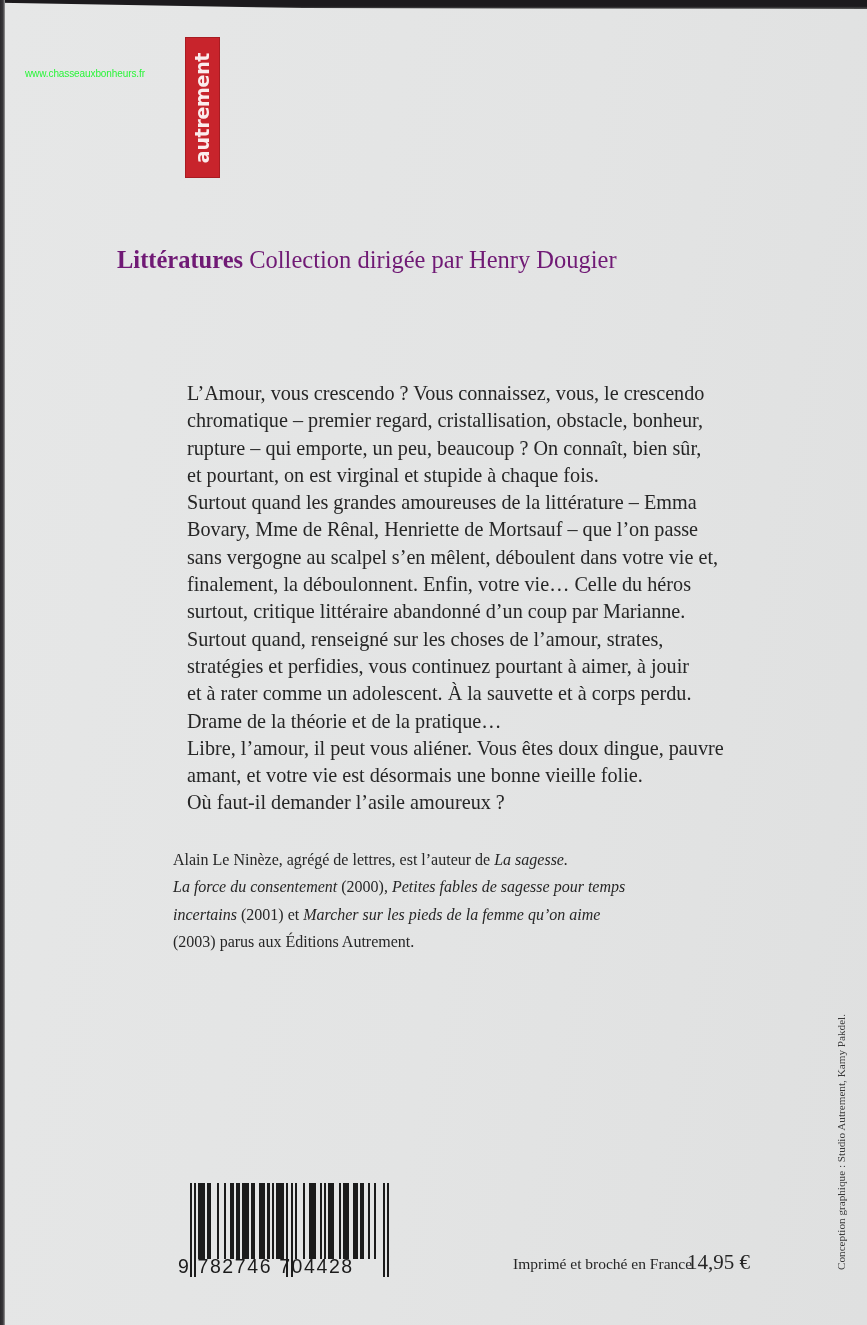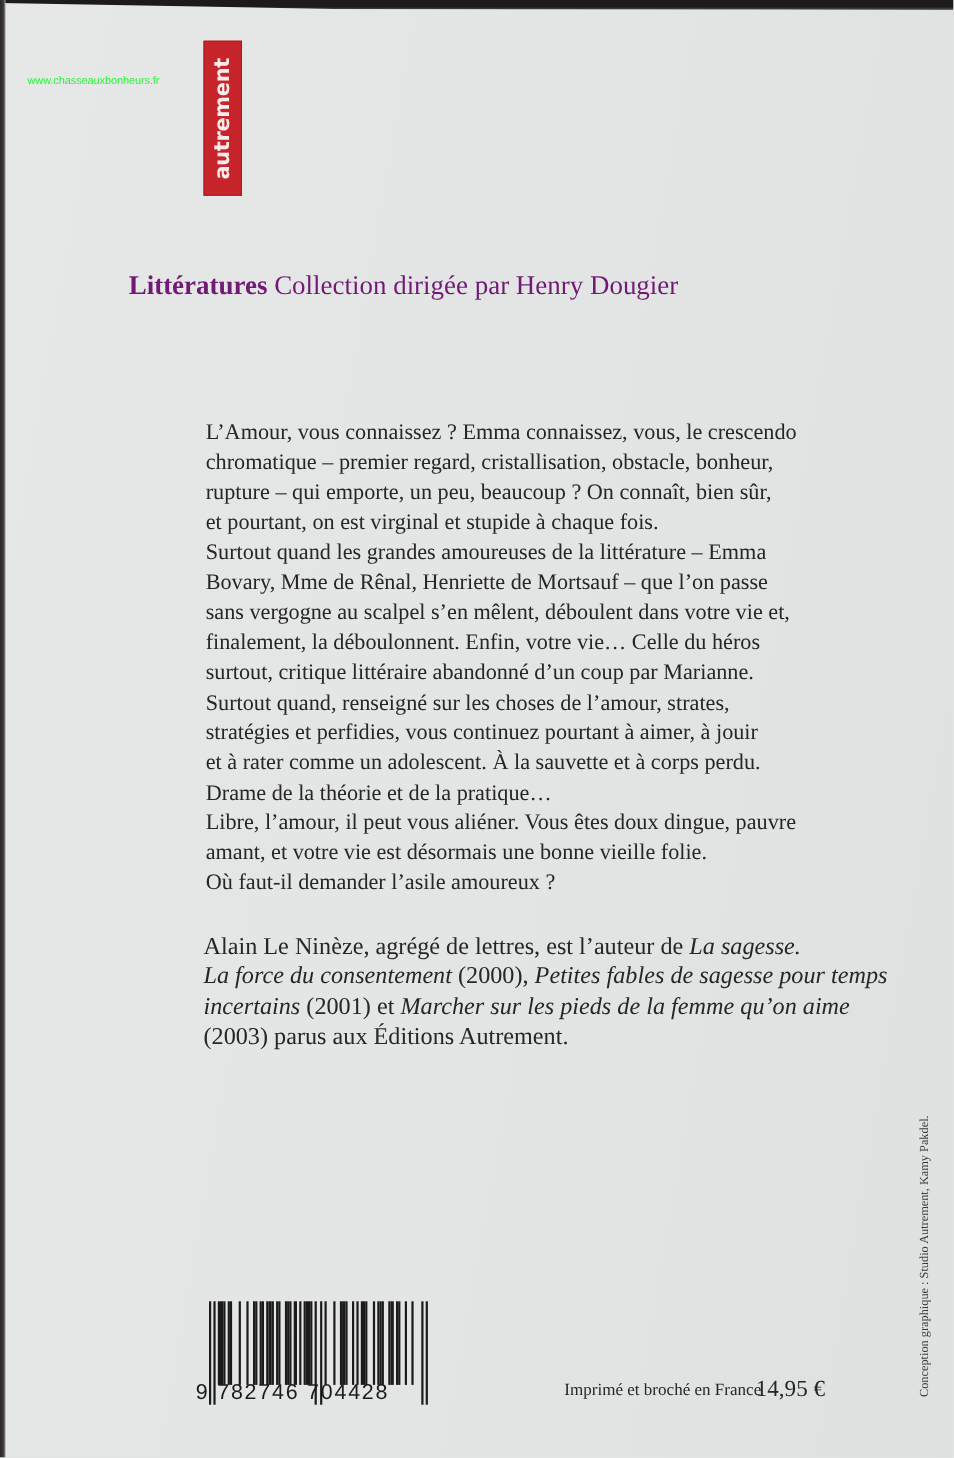--- a/index.html
+++ b/index.html
@@ -41,22 +41,22 @@
       position: absolute; left: 117px; top: 246px; font-size: 24.5px;
       white-space: nowrap; color: #701a75;
     }
     .collection .label { font-weight: bold; }
     .blurb {
       position: absolute; left: 187px; top: 380px; width: 640px;
       font-size: 20.2px; line-height: 27.3px; color: #262626;
     }
     .blurb div { white-space: nowrap; }
     .bio {
-      position: absolute; left: 185px; top: 846px; width: 640px;
-      font-size: 22px; line-height: 27.3px; color: #262626;
+      position: absolute; left: 173px; top: 846px; width: 640px;
+      font-size: 16px; line-height: 27.3px; color: #262626;
     }
     .bio div { white-space: nowrap; }
     .bio i { font-style: italic; }
     .credit {
       position: absolute; left: 835px; top: 1270px;
       transform-origin: left top; transform: rotate(-90deg);
       font-size: 11.2px; white-space: nowrap; color: #3a3a3a;
     }
     .barcode {
       position: absolute; left: 178px; top: 1183px; width: 225px; height: 100px;
@@ -91,21 +91,21 @@
 </div>
 
 <div class="watermark">www.chasseauxbonheurs.fr</div>
 
 <div class="collection">
   <span class="label">Littératures</span>
   <span>Collection dirigée par Henry Dougier</span>
 </div>
 
 <div class="blurb">
-  <div>L’Amour, vous connaissez  ? Emma connaissez, vous, le crescendo</div>
+  <div>L’Amour, vous crescendo  ? Vous connaissez, vous, le crescendo</div>
   <div>chromatique – premier regard, cristallisation, obstacle, bonheur,</div>
   <div>rupture – qui emporte, un peu, beaucoup  ? On connaît, bien sûr,</div>
   <div>et pourtant, on est virginal et stupide à chaque fois.</div>
   <div>Surtout quand les grandes amoureuses de la littérature – Emma</div>
   <div>Bovary, Mme de Rênal, Henriette de Mortsauf – que l’on passe</div>
   <div>sans vergogne au scalpel s’en mêlent, déboulent dans votre vie et,</div>
   <div>finalement, la déboulonnent. Enfin, votre vie… Celle du héros</div>
   <div>surtout, critique littéraire abandonné d’un coup par Marianne.</div>
   <div>Surtout quand, renseigné sur les choses de l’amour, strates,</div>
   <div>stratégies et perfidies, vous continuez pourtant à aimer, à jouir</div>

